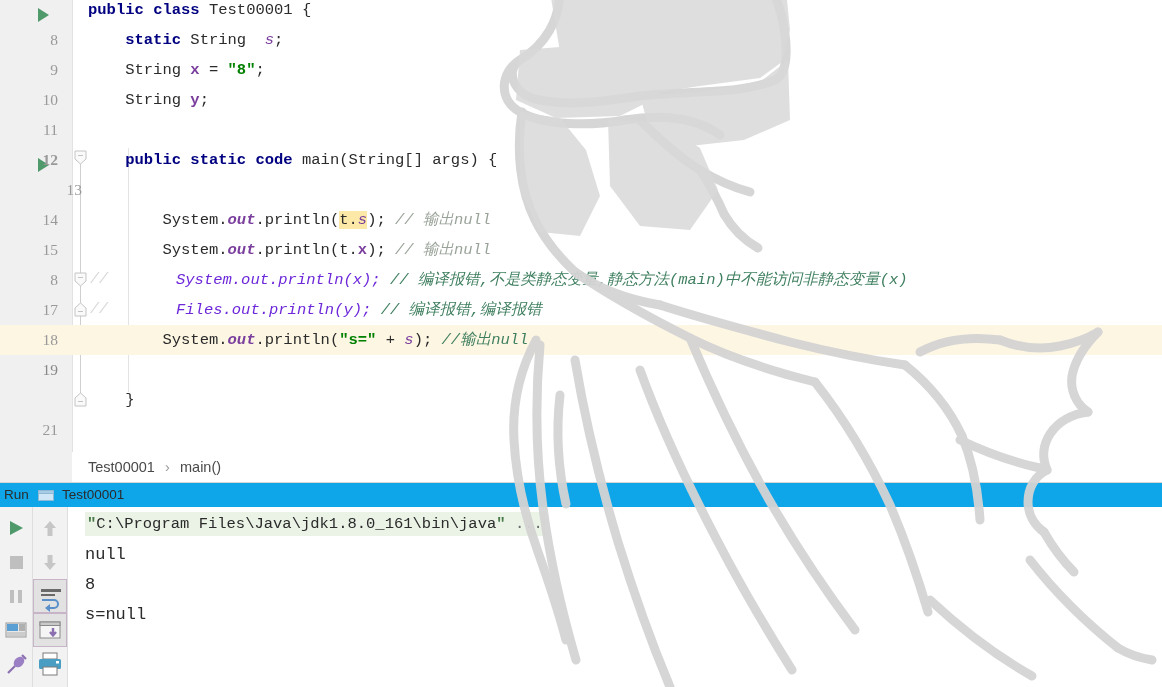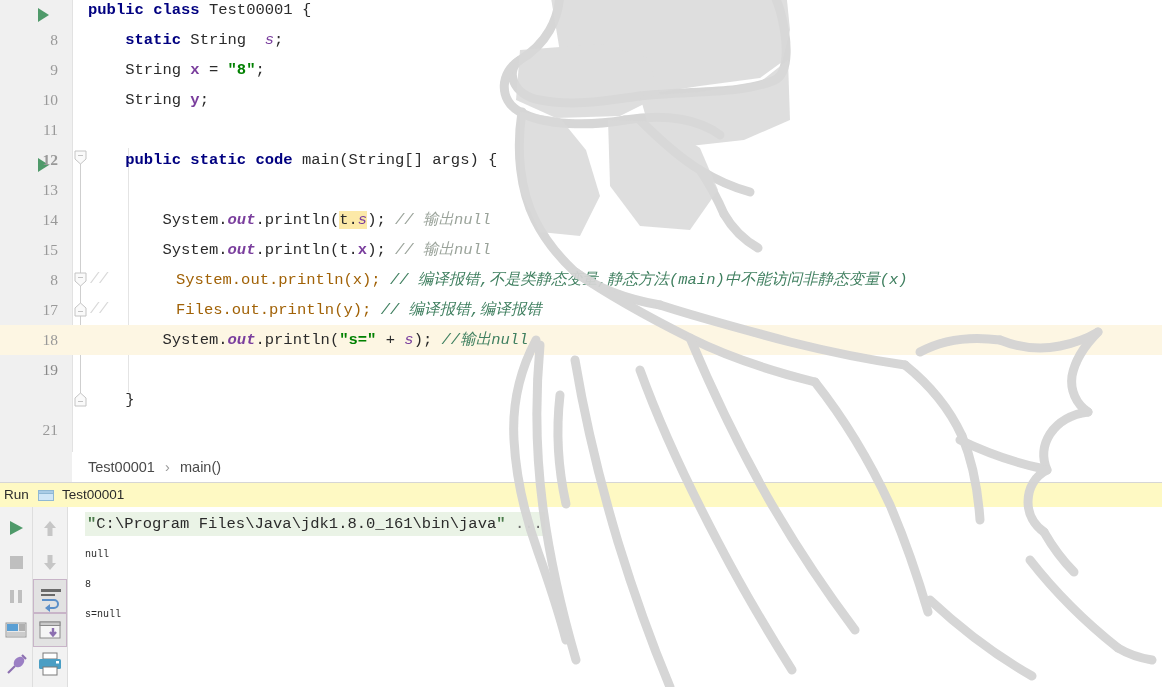--- a/index.html
+++ b/index.html
@@ -48,21 +48,21 @@
   .hl-row{background:#fdf6e3;}
   
   .kw{color:#000080;font-weight:bold;}
   .ident{color:#2b2b2b;}
   .fieldi{color:#7a3e9d;font-style:italic;}
   .fieldb{color:#7a3e9d;font-weight:bold;}
   .fieldbi{color:#7a3e9d;font-weight:bold;font-style:italic;}
   .str{color:#008000;font-weight:bold;}
   .cmt{color:#9aa39a;font-style:italic;}
   .cmtcn{color:#3f7f5f;font-style:italic;}
-  .cmtgr{color:#a16207;}
+  .cmtgr{color:#6d28d9;font-style:italic;}
   .hlsel{background:#fce9a8;}
   
   .run-arrow{
     position:absolute;left:38px;width:0;height:0;
     border-left:11px solid #4f9a6a;
     border-top:7px solid transparent;
     border-bottom:7px solid transparent;
   }
   .fold-open{
     position:absolute;left:74px;width:13px;height:15px;
@@ -85,21 +85,21 @@
     position:absolute;left:0;top:0;width:72px;height:30px;background:#f0f0f0;
   }
   .bc-txt{
     position:absolute;top:0;line-height:30px;font-size:14.5px;
     color:#4a4a4a;font-family:"Liberation Sans","DejaVu Sans",sans-serif;
   }
   .bc-sep{color:#9a9a9a;}
   
   #runbar{
     position:absolute;left:0;top:483px;width:1162px;height:24px;
-    background:#fef9c3;border-bottom:1px solid #cfcfcf;z-index:20;
+    background:#0ea5e9;border-bottom:1px solid #cfcfcf;z-index:20;
   }
   .run-label{
     position:absolute;left:4px;top:0;line-height:24px;font-size:13.5px;
     color:#2b2b2b;font-family:"Liberation Sans","DejaVu Sans",sans-serif;
   }
   .run-tab-name{
     position:absolute;left:62px;top:0;line-height:24px;font-size:13.5px;
     color:#2b2b2b;font-family:"Liberation Sans","DejaVu Sans",sans-serif;
   }
   .run-cfg-icon{position:absolute;left:38px;top:5px;width:16px;height:14px;}
@@ -113,21 +113,21 @@
     background:#f2f2f2;border-right:1px solid #dedede;
   }
   .tool-col2{
     position:absolute;left:33px;top:0;width:34px;height:180px;
     background:#f2f2f2;border-right:1px solid #dedede;
   }
   .tbtn{position:absolute;width:32px;height:34px;}
   .tbtn2{position:absolute;left:33px;width:34px;height:34px;}
   .tbtn-sel{background:#e2e2e2;border:1px solid #c8b4c8;box-sizing:border-box;}
   .con-line{
-    position:absolute;left:85px;font-size:10px;
+    position:absolute;left:85px;font-size:17px;
     font-family:"Liberation Mono","DejaVu Sans Mono",monospace;
     color:#2b2b2b;white-space:pre;line-height:24px;
   }
   .con-cmd{
     position:absolute;left:85px;height:24px;line-height:24px;
     background:#eaf3e6;font-size:15.5px;padding:0 2px;
     font-family:"Liberation Mono","DejaVu Sans Mono",monospace;
     color:#2b2b2b;white-space:pre;
   }
   .con-cmd .q{color:#4a7a4a;font-weight:bold;}
@@ -190,21 +190,21 @@
     <span class="ln" style="line-height:30px;">11</span>
     <span class="code-txt">    <span class="ident">String</span> <span class="fieldb">y</span>;</span>
   </div>
 
   <div class="code-row" style="top:115px;font-weight:bold;">
     <span class="ln" style="line-height:30px;">12</span>
     <span class="code-txt"></span>
   </div>
 
   <div class="code-row" style="top:145px;">
-    <span class="ln" style="line-height:30px;">13</span>
+    <span class="ln" style="line-height:30px;padding-left:24px;">13</span>
     <span class="code-txt">    <span class="kw">public</span> <span class="kw">static</span> <span class="kw">code</span> <span class="ident">main</span>(<span class="ident">String[] args</span>) {</span>
   </div>
 
   <div class="code-row" style="top:175px;">
     <span class="ln" style="line-height:30px;">14</span>
   </div>
 
   <div class="code-row" style="top:205px;">
     <span class="ln" style="line-height:30px;">15</span>
     <span class="code-txt">        <span class="ident">System</span>.<span class="fieldbi">out</span>.<span class="ident">println</span>(<span class="hlsel"><span class="ident">t</span>.<span class="fieldi">s</span></span>); <span class="cmt"><span>// 输出null</span></span></span>

